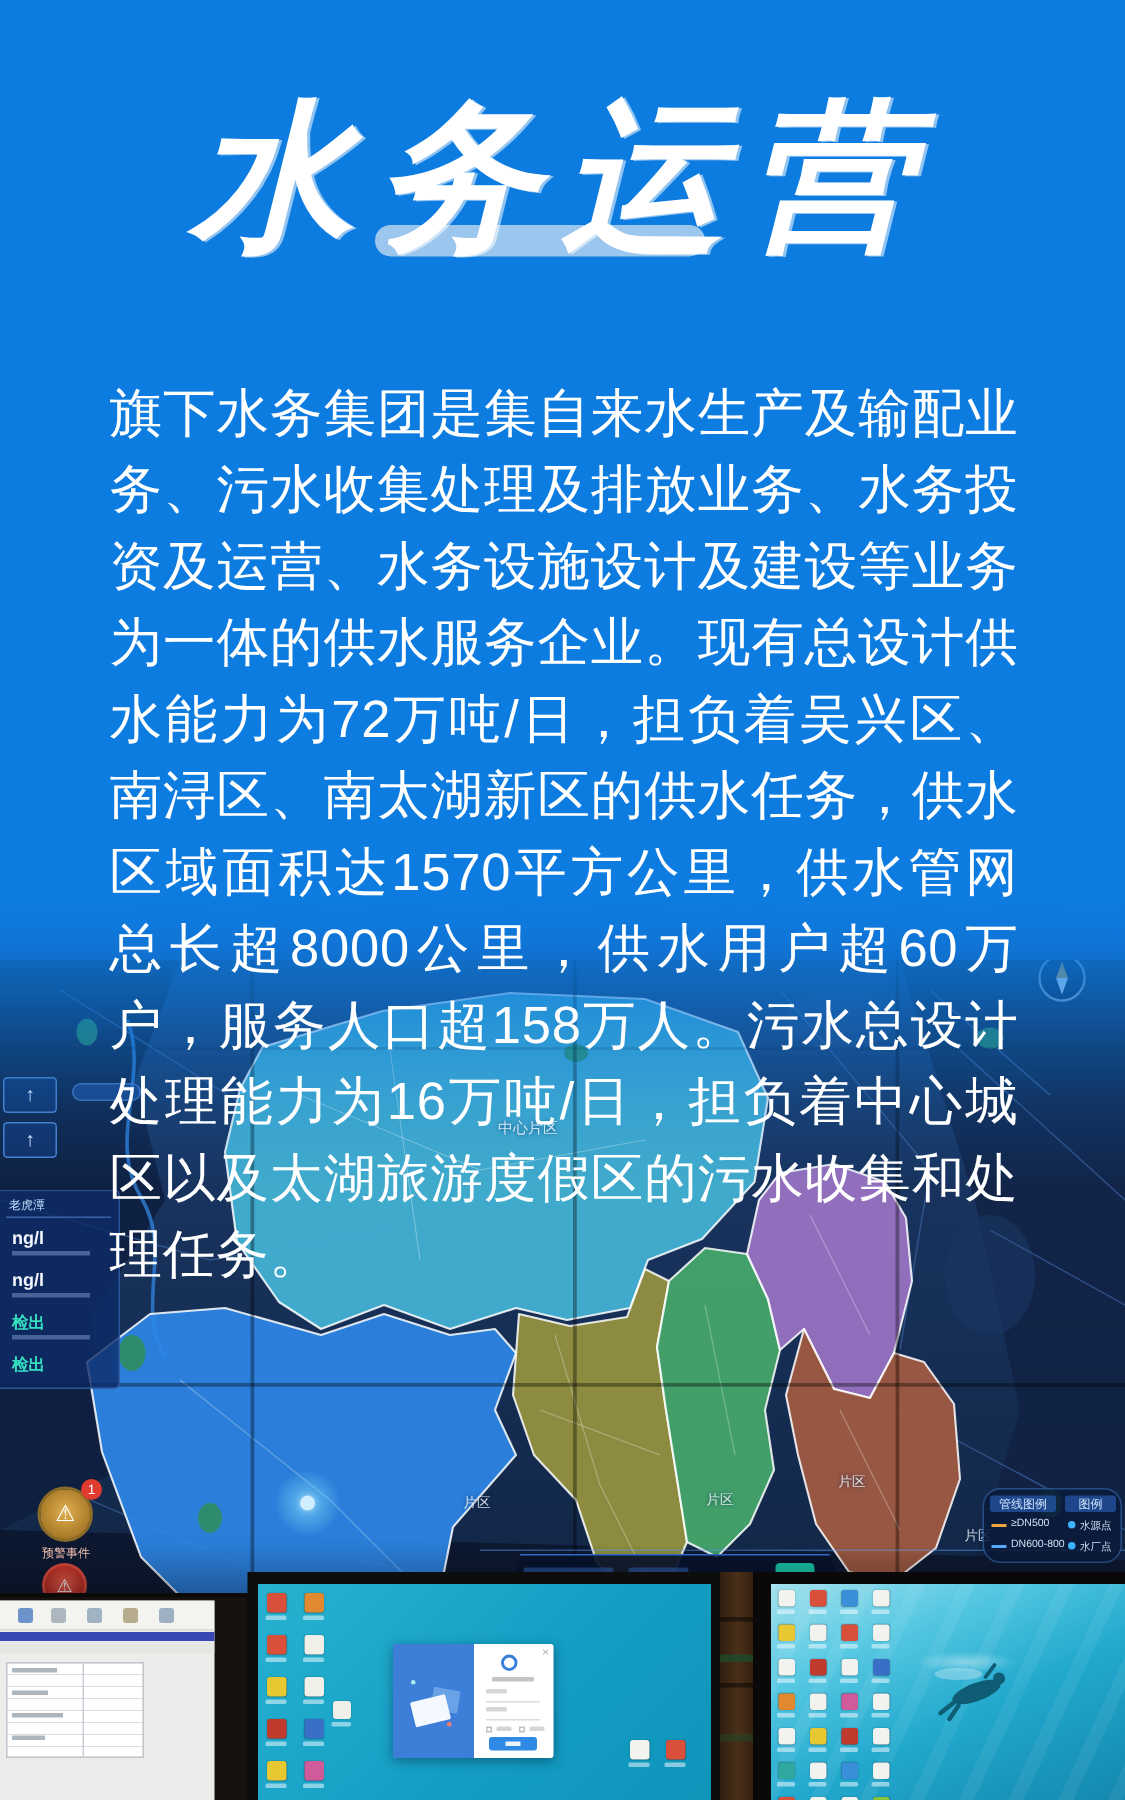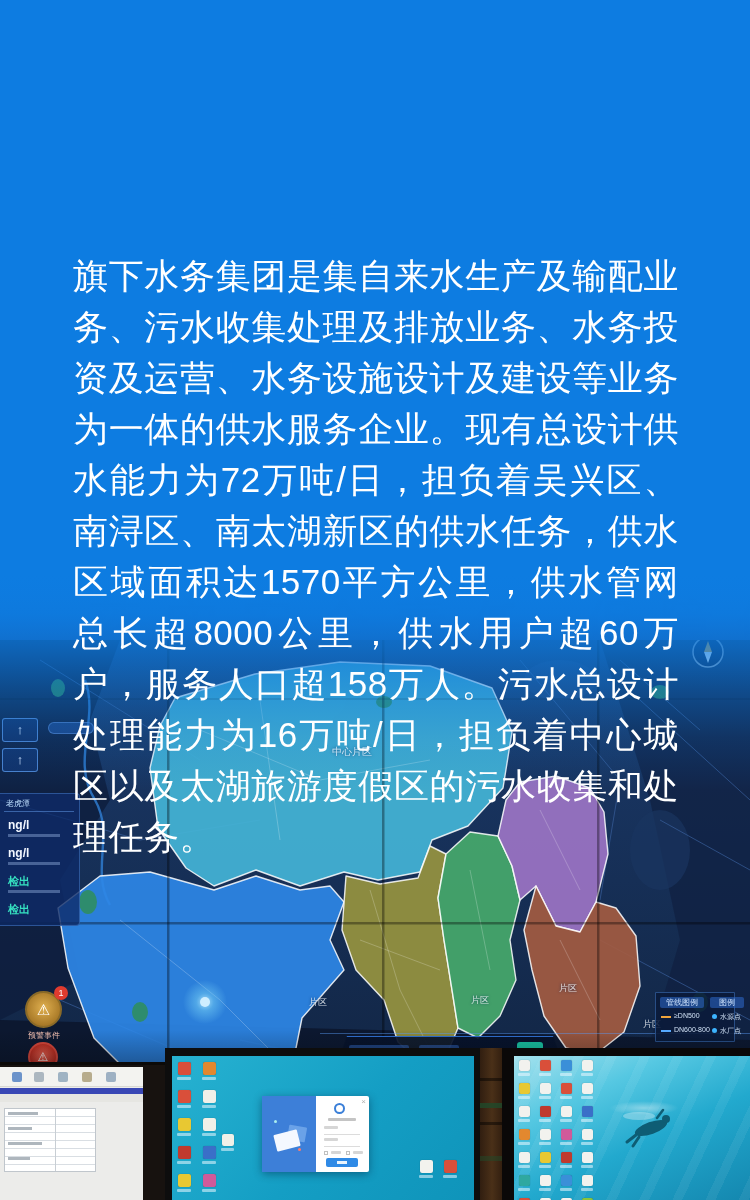--- a/index.html
+++ b/index.html
@@ -58,22 +58,22 @@
          background:radial-gradient(circle at 50% 45%,#e0b050,#a97a28 70%,#6e4f18);
          border:2px solid #8a6a28;color:#fff;font-size:15px;text-align:center;line-height:34px;}
   .warn-badge{left:54px;top:411px;width:14px;height:14px;border-radius:50%;background:#e03b2f;
               color:#fff;font-size:9px;text-align:center;line-height:14px;z-index:4;}
   .warn-cap{left:14px;top:455px;width:60px;text-align:center;font-size:8px;color:#ffc9b8;z-index:3;}
   .warn2{left:28px;top:467px;width:30px;height:30px;border-radius:50%;z-index:3;
          background:radial-gradient(circle at 50% 45%,#e8604e,#b8281c 70%,#7e140c);
          border:2px solid #d8473a;color:#fff;font-size:12px;text-align:center;line-height:27px;}
 
   
-  .legend{left:655px;top:417px;width:80px;height:50px;background:rgba(10,26,58,.88);
-          border:1px solid rgba(70,130,210,.5);border-radius:1px;z-index:3;}
+  .legend{left:655px;top:417px;width:93px;height:50px;background:rgba(10,26,58,.88);
+          border:1px solid rgba(70,130,210,.5);border-radius:12px;z-index:3;}
   .lg-head{top:4px;height:11px;border-radius:2px;background:rgba(45,105,205,.55);
            font-size:8px;color:#cfe4ff;text-align:center;line-height:11px;}
   .lg-h1{left:4px;width:44px;} .lg-h2{left:54px;width:34px;}
   .lg-item{font-size:7px;color:#cfe0f5;white-space:nowrap;}
   .lg-dash{width:10px;height:2px;}
   .lg-dot{width:5px;height:5px;border-radius:50%;}
 
   
   .ctrlbar{left:338px;top:461px;width:224px;height:26px;background:rgba(8,20,45,.92);
            border:1px solid #2f6fd0;box-shadow:0 0 6px rgba(47,111,208,.7);
@@ -137,20 +137,24 @@
   .bluewash{left:0;top:575px;width:750px;height:215px;z-index:8;pointer-events:none;
     background:linear-gradient(180deg,#0d7ce1 0%,rgba(13,124,225,.93) 18%,
        rgba(13,124,225,.72) 34%,rgba(13,124,225,.42) 55%,rgba(13,124,225,.16) 76%,
        rgba(13,124,225,0) 100%);}
 </style>
 </head>
 <body>
 
 <div id="stage">
 
+  <div class="title-wrap">
+    <div class="title-highlight"></div>
+    <div class="title-text">水务运营</div>
+  </div>
 
   <div class="intro">旗下水务集团是集自来水生产及输配业务、污水收集处理及排放业务、水务投资及运营、水务设施设计及建设等业务为一体的供水服务企业。现有总设计供水能力为72万吨/日，担负着吴兴区、南浔区、南太湖新区的供水任务，供水区域面积达1570平方公里，供水管网总长超8000公里，供水用户超60万户，服务人口超158万人。污水总设计处理能力为16万吨/日，担负着中心城区以及太湖旅游度假区的污水收集和处理任务。</div>
 
   <div class="photo">
 
     <div class="bigscreen">
 
       <div class="slogan slogan-l">落实安全责任</div>
       <div class="slogan slogan-r">保障供水</div>
       <div class="screen-title">水质管理监控场景</div>

